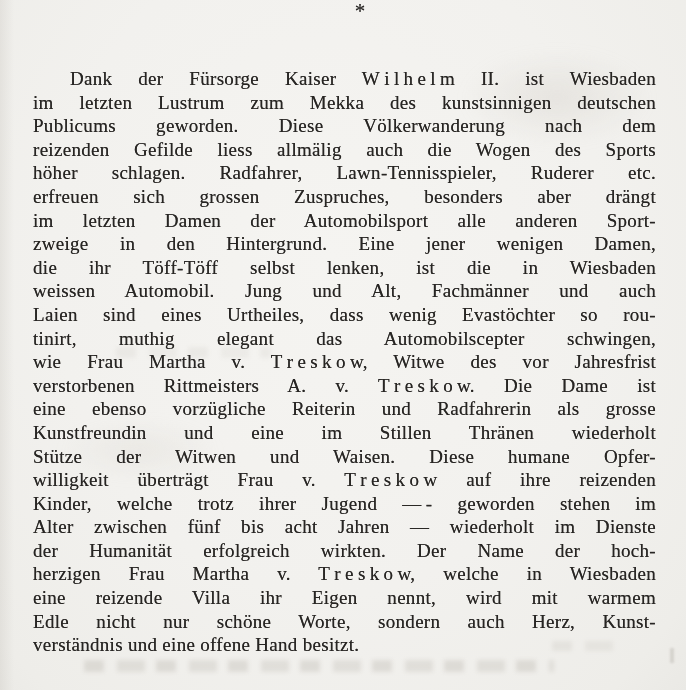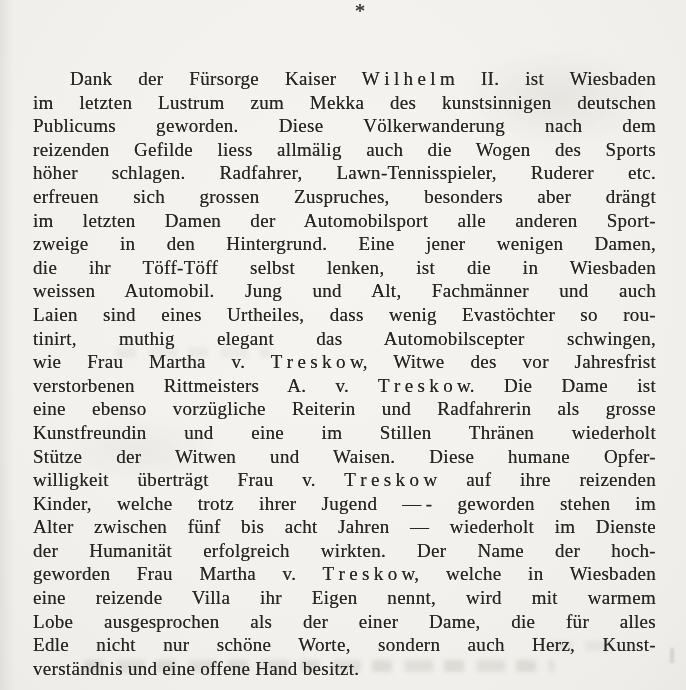--- a/index.html
+++ b/index.html
@@ -113,20 +113,19 @@
     <div class="line">tinirt, muthig elegant das Automobilscepter schwingen,</div>
     <div class="line">wie Frau Martha v. T r e s k o w, Witwe des vor Jahresfrist</div>
     <div class="line">verstorbenen Rittmeisters A. v. T r e s k o w. Die Dame ist</div>
     <div class="line">eine ebenso vorzügliche Reiterin und Radfahrerin als grosse</div>
     <div class="line">Kunstfreundin und eine im Stillen Thränen wiederholt</div>
     <div class="line">Stütze der Witwen und Waisen. Diese humane Opfer-</div>
     <div class="line">willigkeit überträgt Frau v. T r e s k o w auf ihre reizenden</div>
     <div class="line">Kinder, welche trotz ihrer Jugend — - geworden stehen im</div>
     <div class="line">Alter zwischen fünf bis acht Jahren — wiederholt im Dienste</div>
     <div class="line">der Humanität erfolgreich wirkten. Der Name der hoch-</div>
-    <div class="line">geworden Frau Martha v. T r e s k o w, welche in Wiesbaden</div>
+    <div class="line">herzigen Frau Martha v. T r e s k o w, welche in Wiesbaden</div>
     <div class="line">eine reizende Villa ihr Eigen nennt, wird mit warmem</div>
-    <div class="line">Lobe ausgesprochen als der einer Dame, die für alles</div>
     <div class="line">Edle nicht nur schöne Worte, sondern auch Herz, Kunst-</div>
     <div class="line last">verständnis und eine offene Hand besitzt.</div>
   </div>
 
 </div>
 
 </body></html>

